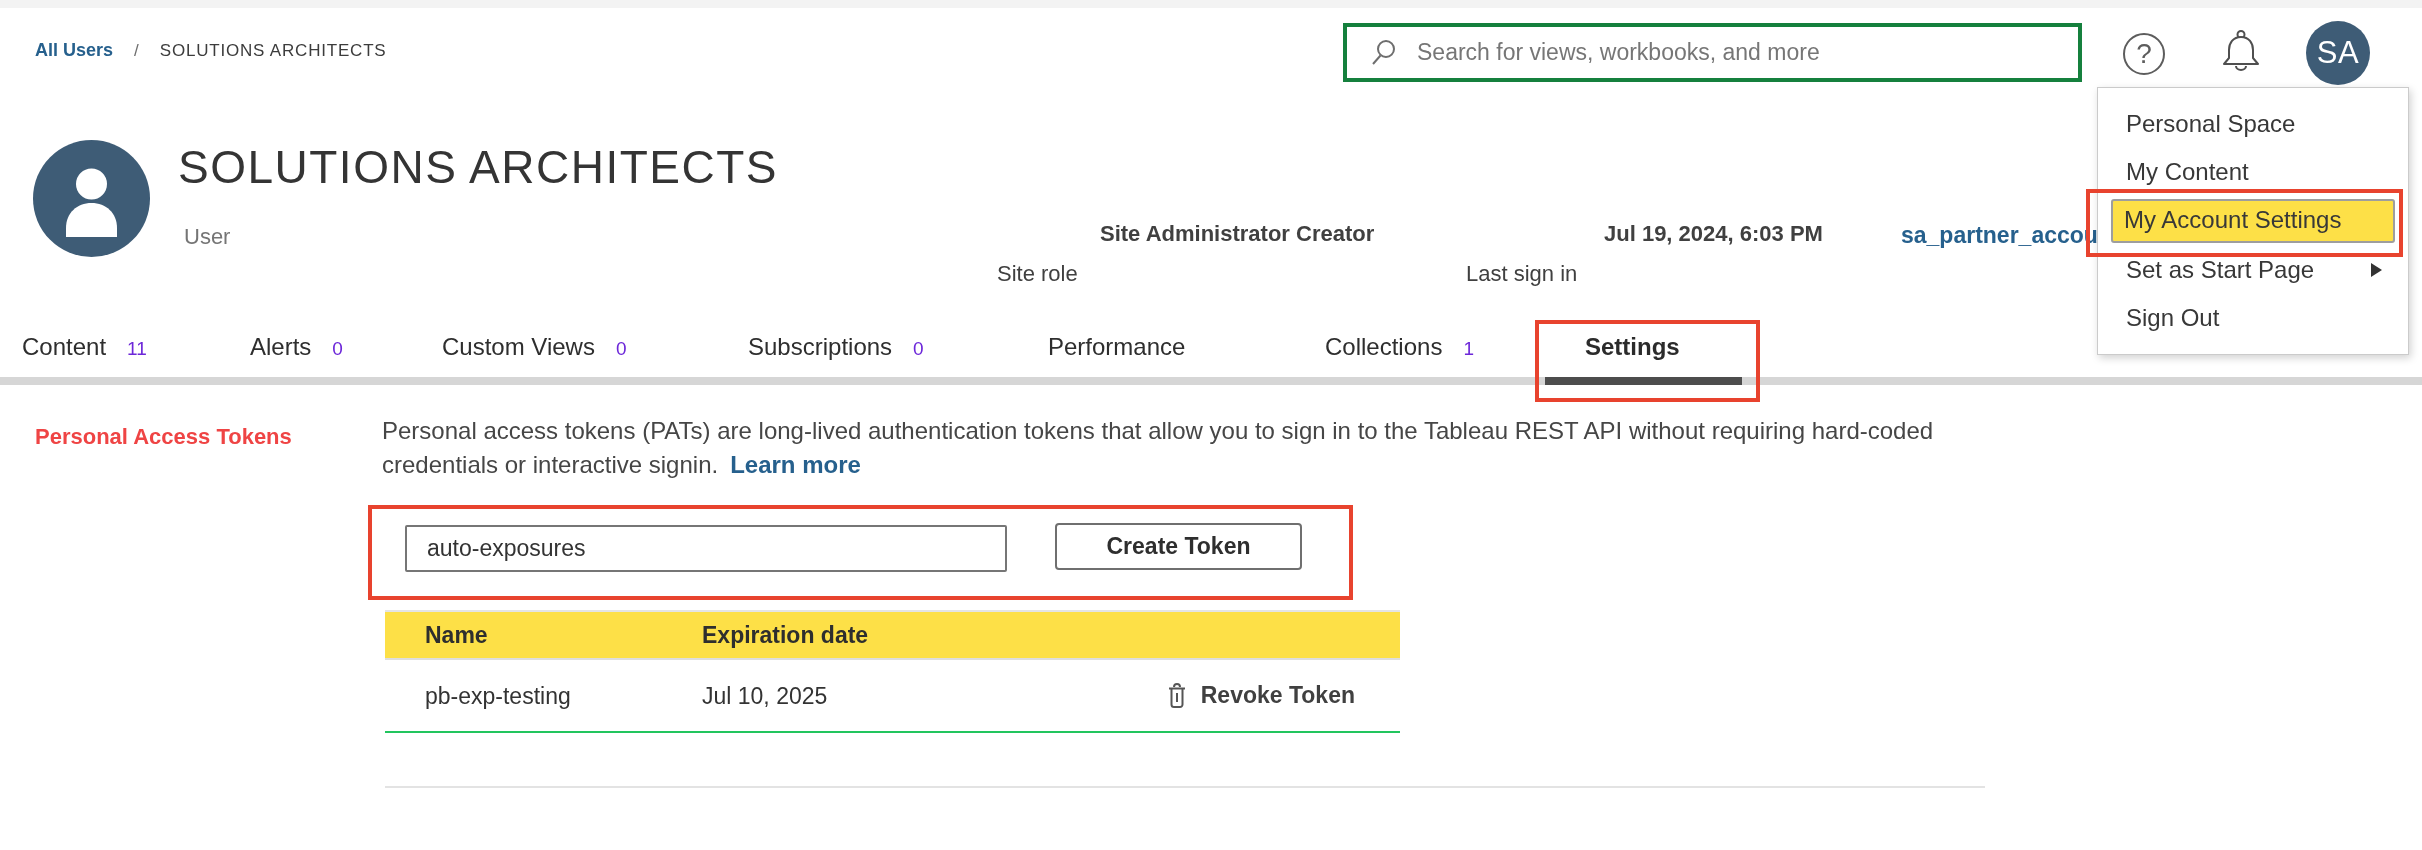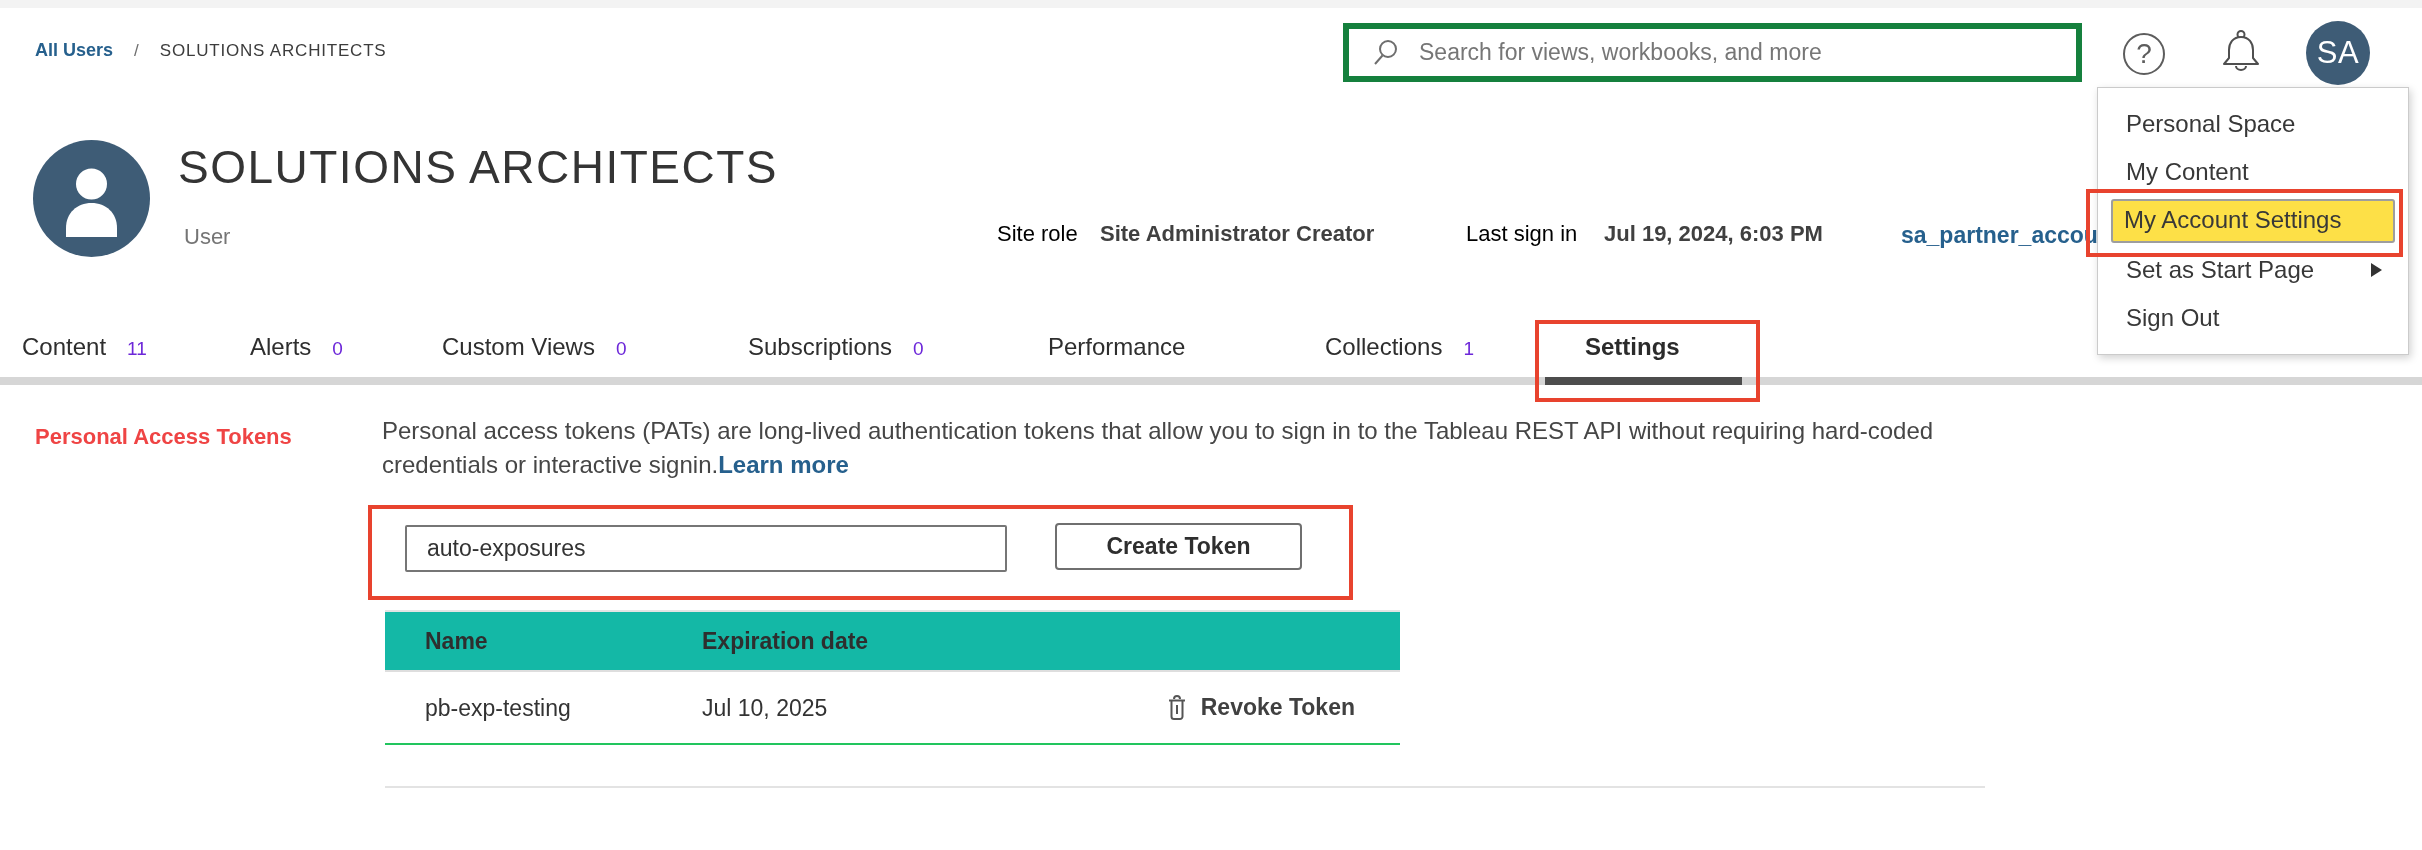--- a/index.html
+++ b/index.html
@@ -10,21 +10,21 @@
   
   .top-strip{left:0;top:0;width:2422px;height:8px;background:#f3f3f3;}
 
   
   .breadcrumb{left:35px;top:40px;font-size:18px;white-space:nowrap;}
   .crumb-root{color:#26608d;font-weight:bold;cursor:pointer;}
   .crumb-sep{color:#6f6f6f;margin:0 16px;font-size:17px;}
   .crumb-cur{color:#3c3c3c;font-size:17px;letter-spacing:.8px;}
 
   
-  .search-box{left:1343px;top:23px;width:739px;height:59px;border:6px solid #15803d;
+  .search-box{left:1343px;top:23px;width:739px;height:59px;border:4px solid #15803d;
               background:#fff;display:flex;align-items:center;box-sizing:border-box;padding-left:22px;}
   .search-box input{border:none;outline:none;flex:1;font-size:23px;color:#333;
                     font-family:"Liberation Sans",sans-serif;margin-left:16px;background:transparent;}
   .search-box input::placeholder{color:#767676;}
 
   .icon-btn{cursor:pointer;}
 
   
   .avatar-sm{left:2306px;top:21px;width:64px;height:64px;border-radius:50%;background:#3e5c76;
              color:#fff;font-size:31px;display:flex;align-items:center;justify-content:center;
@@ -45,46 +45,46 @@
   .red-box{border:4px solid #e8432e;z-index:9;pointer-events:none;}
   .red-box.menu-hl{left:2086px;top:189px;width:309px;height:60px;}
   .red-box.tab-hl{left:1535px;top:320px;width:217px;height:74px;}
   .red-box.form-hl{left:368px;top:505px;width:977px;height:87px;}
 
   
   .avatar-lg{left:33px;top:140px;width:117px;height:117px;}
   .page-title{left:178px;top:140px;font-size:46px;color:#343434;letter-spacing:1.5px;white-space:nowrap;}
   .subtitle{left:184px;top:224px;font-size:22px;color:#757575;}
   .meta{top:221px;font-size:22px;white-space:nowrap;}
-  .meta-label{color:#000000;}
+  .meta-label{color:#404040;margin-top:40px;}
   .meta-value{color:#404040;font-weight:bold;}
   .account-link{left:1901px;top:222px;font-size:23px;font-weight:bold;color:#26608d;z-index:1;cursor:pointer;}
 
   
   .tab{top:333px;font-size:24px;color:#2e2e2e;display:inline-flex;align-items:baseline;cursor:pointer;white-space:nowrap;}
   .tab-count{font-size:19px;color:#6d28d9;margin-left:21px;}
   .tab.active .tab-label{font-weight:bold;color:#2b2b2b;}
   .tabbar-line{left:0;top:377px;width:2422px;height:8px;background:#d6d6d6;}
   .tab-indicator{left:1545px;top:377px;width:197px;height:8px;background:#4d4d4d;z-index:2;}
 
   
   .pat-label{left:35px;top:424px;font-size:22px;font-weight:bold;color:#ef4444;}
   .pat-desc{left:382px;top:414px;width:1920px;font-size:24px;line-height:34px;color:#464646;}
-  .learn-more{color:#26608d;font-weight:bold;cursor:pointer;}
+  .learn-more{color:#26608d;font-weight:bold;margin-left:12px;cursor:pointer;}
 
   .token-input{left:405px;top:525px;width:602px;height:47px;border:2px solid #767676;border-radius:2px;
                box-sizing:border-box;font-size:23px;color:#333;padding:0 0 0 20px;
                font-family:"Liberation Sans",sans-serif;outline:none;}
   .create-btn{left:1055px;top:523px;width:247px;height:47px;background:#fff;border:2px solid #6f6f6f;
               border-radius:4px;font-size:23px;font-weight:bold;color:#2e2e2e;cursor:pointer;
               font-family:"Liberation Sans",sans-serif;}
 
   
   .pat-table{left:385px;top:610px;width:1015px;}
-  .t-head{position:relative;height:62px;background:#14b8a6;border-top:2px solid #e4e4e4;
+  .t-head{position:relative;height:50px;background:#fde047;border-top:2px solid #e4e4e4;
           border-bottom:2px solid #dedede;box-sizing:border-box;}
   .t-row{position:relative;height:73px;border-bottom:2px solid #22c55e;box-sizing:border-box;}
   .cell{position:absolute;top:50%;transform:translateY(-50%);font-size:23px;color:#333;white-space:nowrap;}
   .c-name{left:40px;}
   .c-exp{left:317px;}
   .t-head .cell{font-weight:bold;color:#2e2e2e;}
   .revoke{left:auto;right:45px;display:flex;align-items:center;font-weight:bold;color:#404040;cursor:pointer;}
   .revoke svg{margin-right:14px;}
 
   .divider{left:385px;top:786px;width:1600px;height:2px;background:#e3e3e3;}

